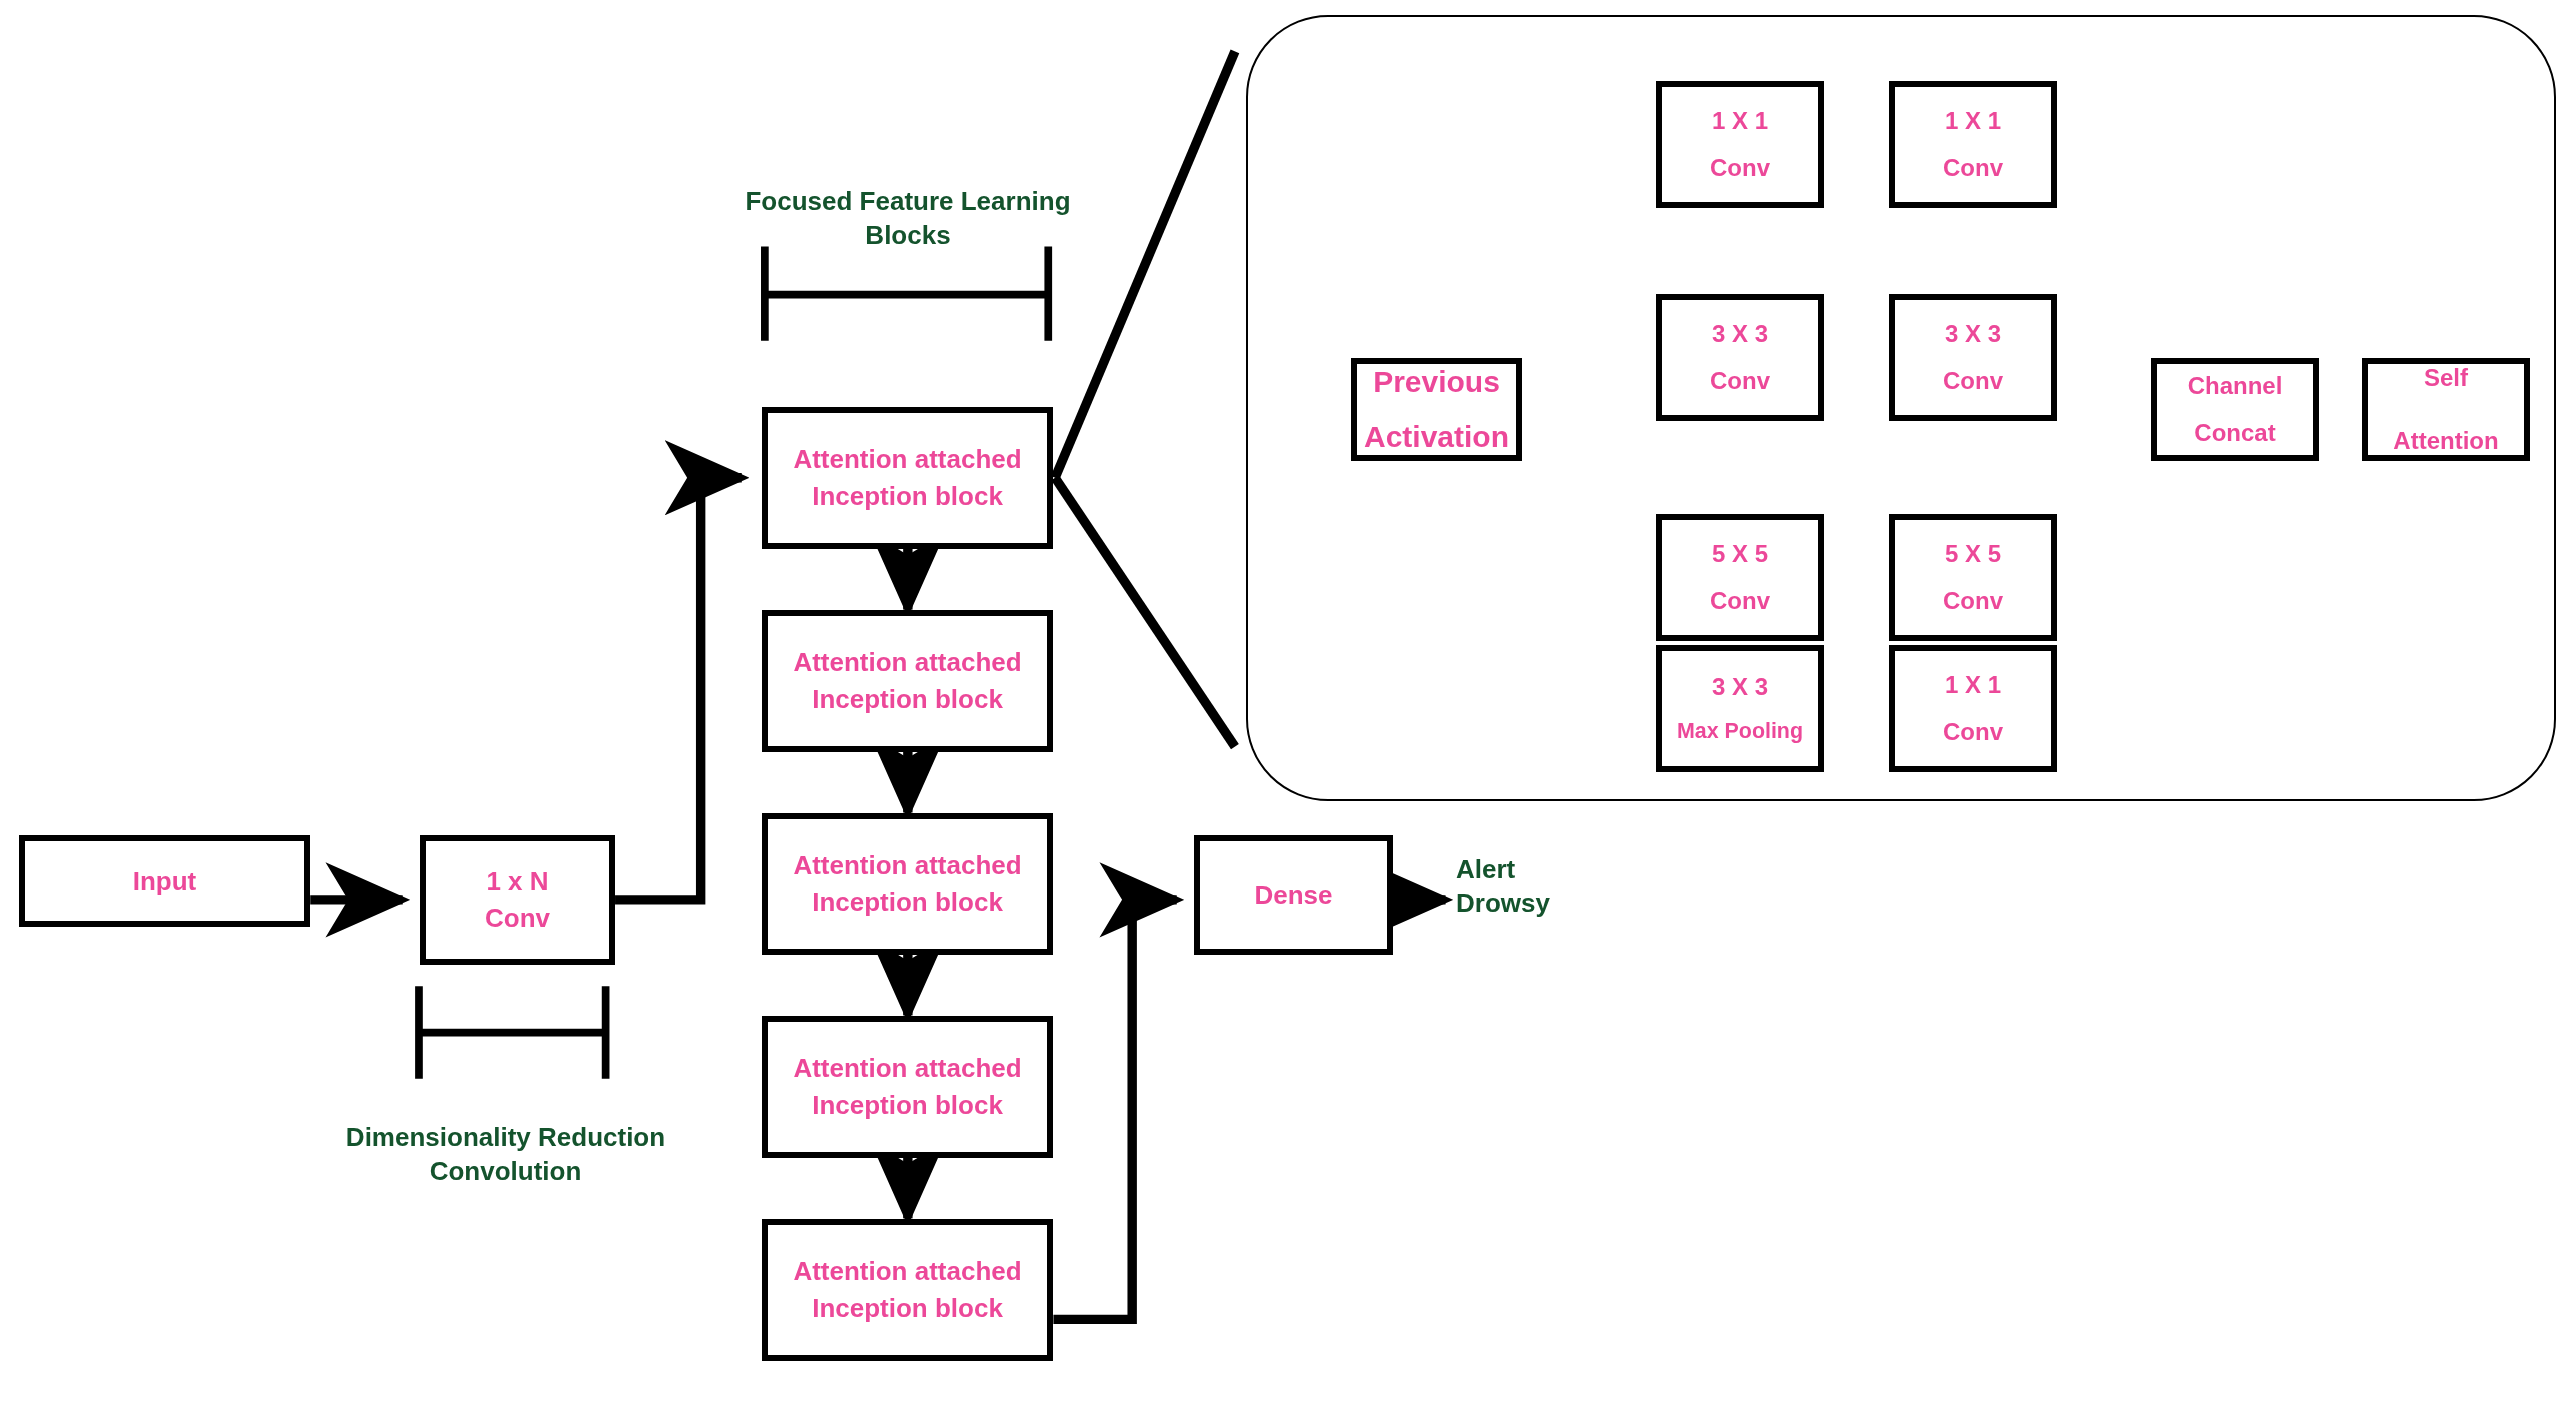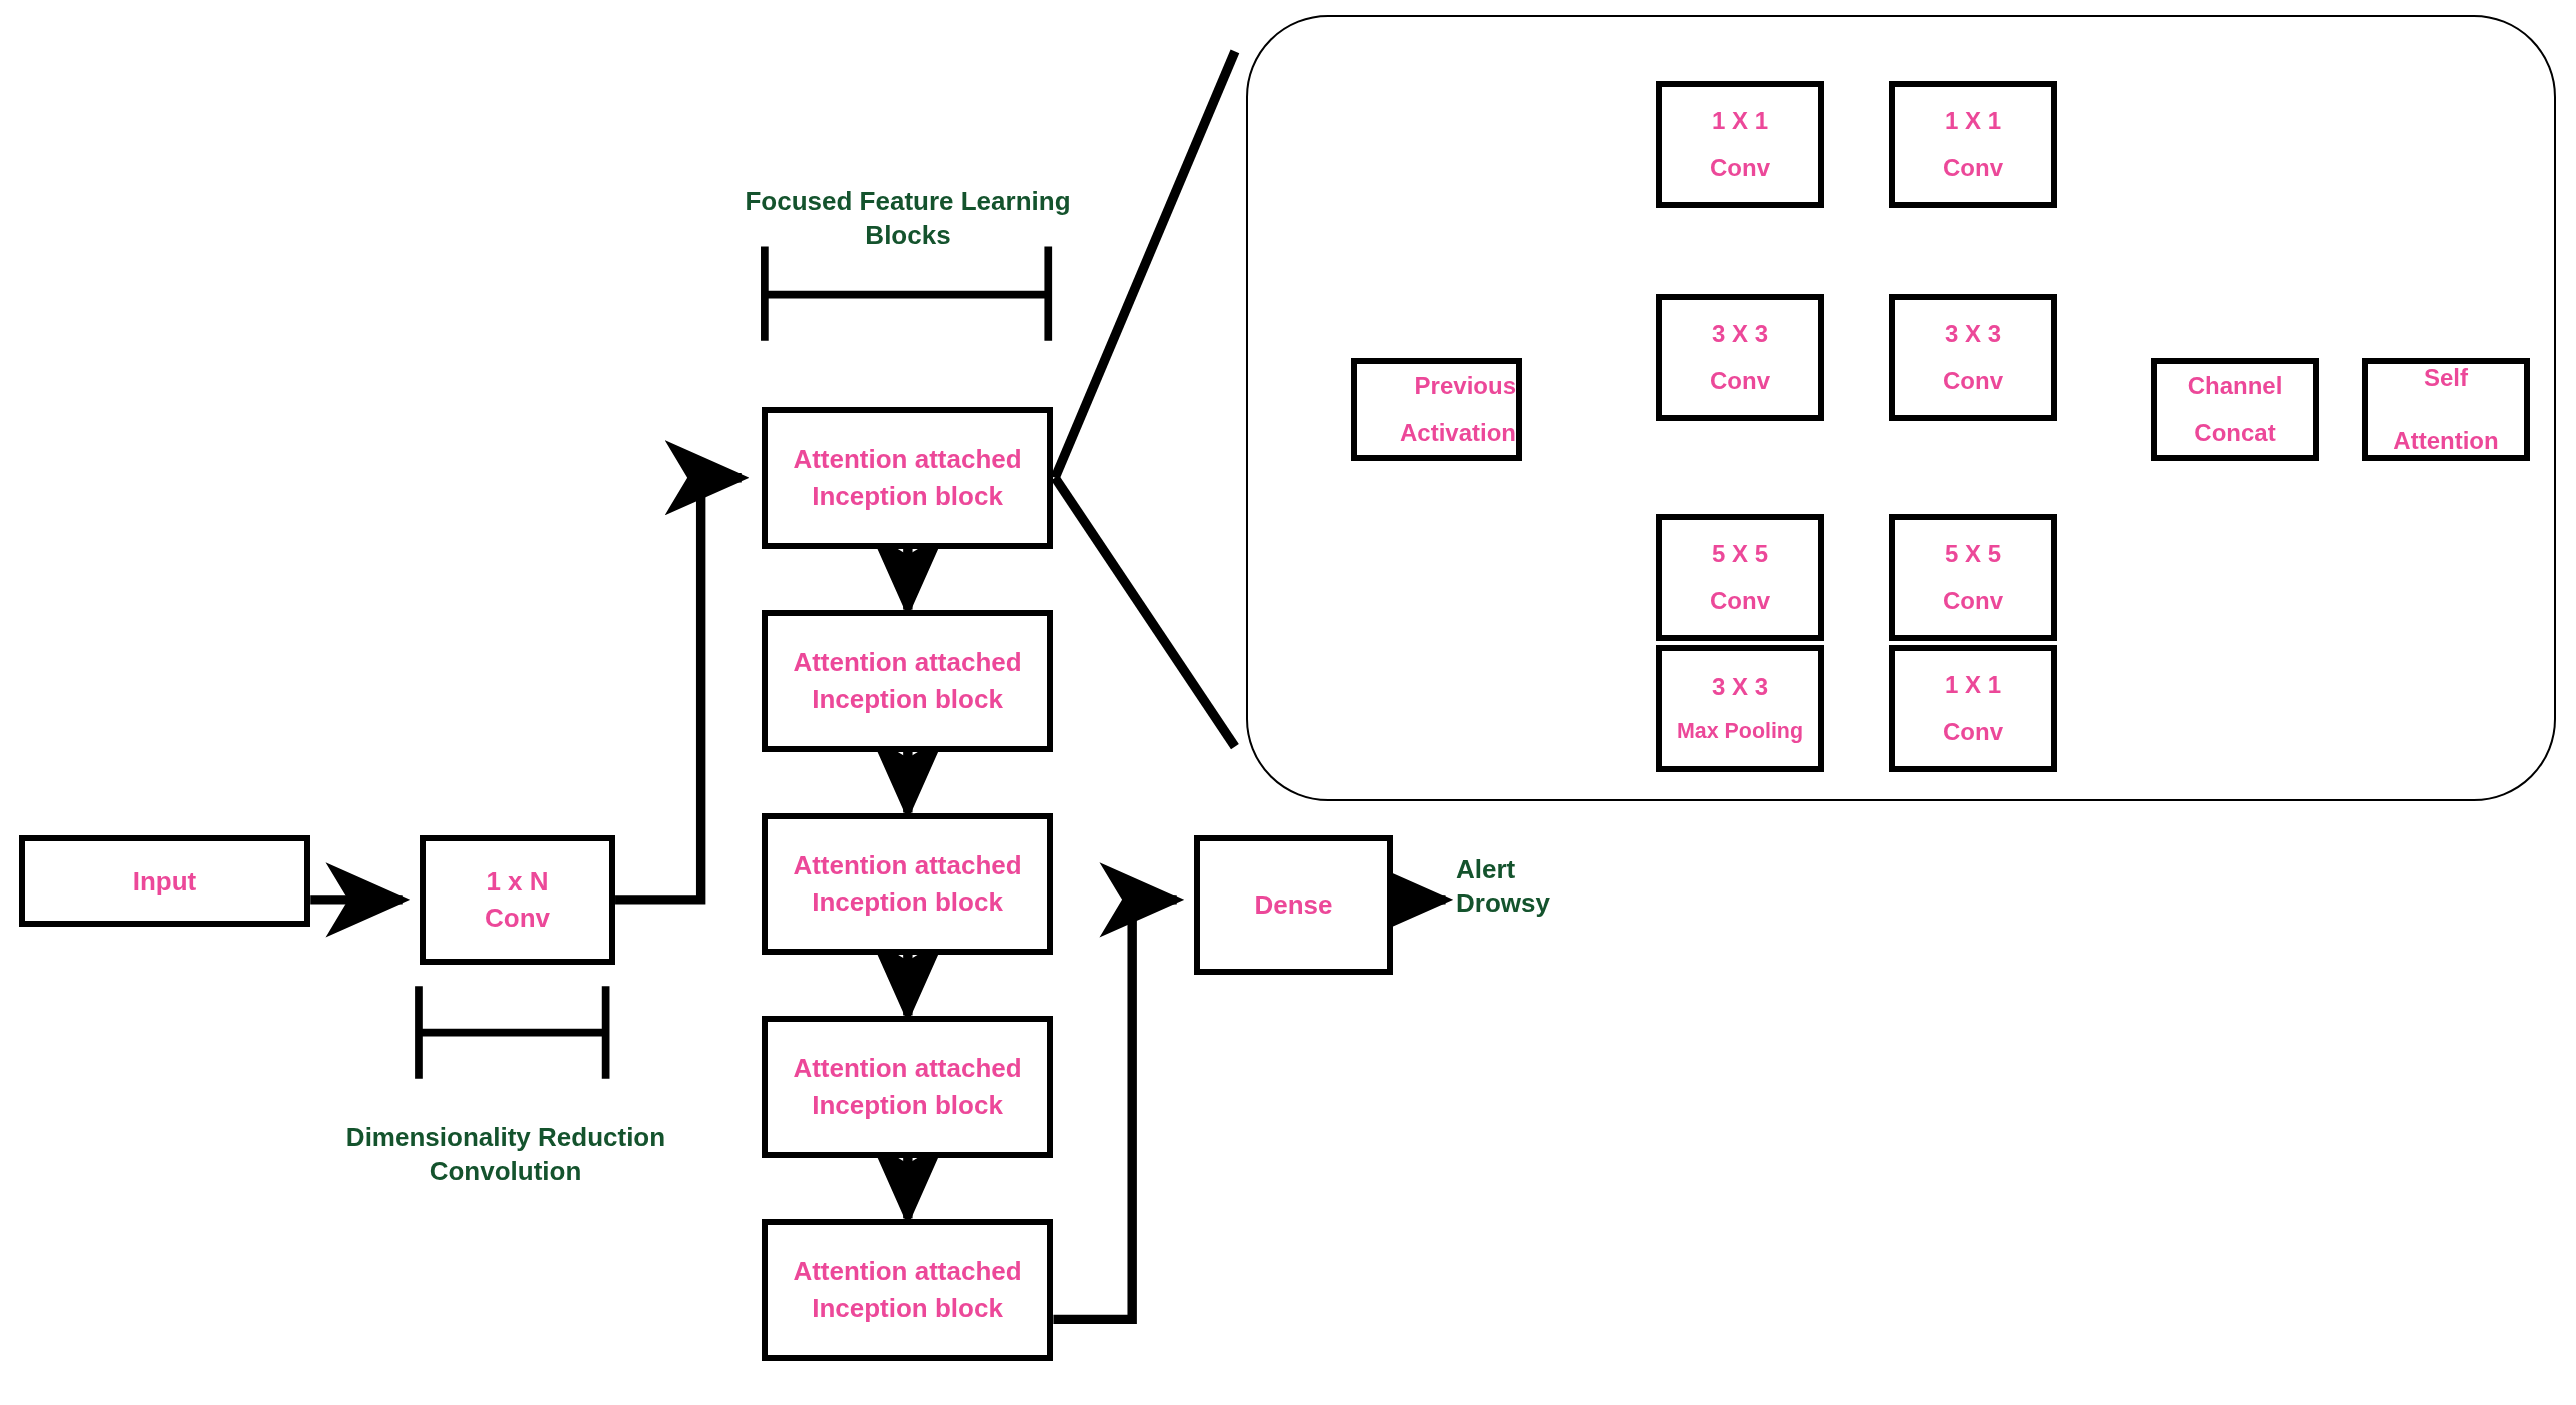--- a/index.html
+++ b/index.html
@@ -42,25 +42,25 @@
     z-index: 4;
   }
   .node-box .line {
     display: block;
     white-space: nowrap;
   }
   
   .box-input      { left: 19px;  top: 835px;  width: 291px; height: 92px; font-size: 26px; }
   .box-conv1n     { left: 420px; top: 835px;  width: 195px; height: 130px; font-size: 26px; }
   .box-ffl        { left: 762px; width: 291px; height: 142px; font-size: 26px; }
-  .box-dense      { left: 1194px; top: 835px; width: 199px; height: 140px; font-size: 26px; }
+  .box-dense      { left: 1194px; top: 835px; width: 199px; height: 120px; font-size: 26px; }
   
   .det-box { border-width: 6px; font-size: 24px; }
   .det-box .line.sub { font-size: 21.4px; }
-  .box-prev       { left: 1351px; top: 358px;  width: 171px; height: 103px; font-size: 24px; align-items: flex-end; }
+  .box-prev       { left: 1351px; top: 358px;  width: 171px; height: 103px; font-size: 30px; }
   .box-concat     { left: 2151px; top: 358px;  width: 168px; height: 103px; font-size: 24px; }
   .box-selfatt    { left: 2362px; top: 358px;  width: 168px; height: 103px; font-size: 24px; gap: 16px; }
   .det-col-a { left: 1656px; width: 168px; height: 127px; }
   .det-col-b { left: 1889px; width: 168px; height: 127px; }
   .det-row-1 { top: 81px; }
   .det-row-2 { top: 294px; }
   .det-row-3 { top: 474px; margin-top: 40px; }
   .det-row-4 { top: 645px; }
   .det-box .line:first-child { margin-bottom: 12px; }
 

